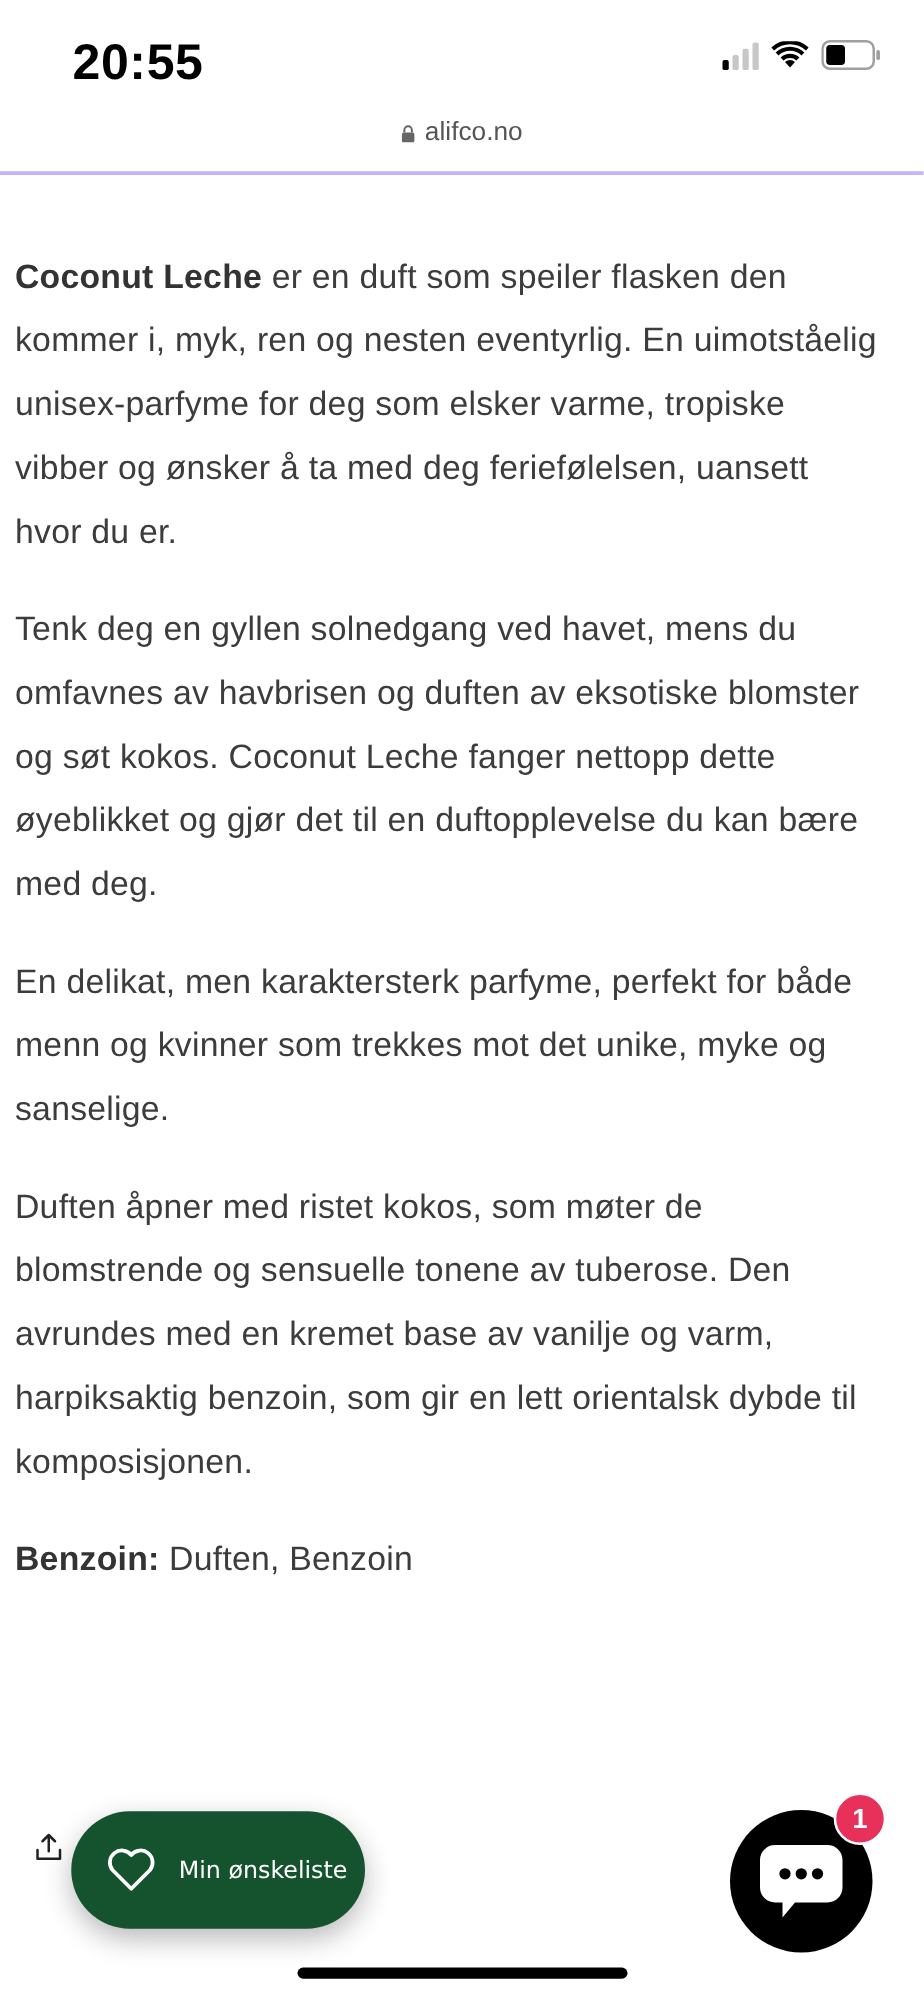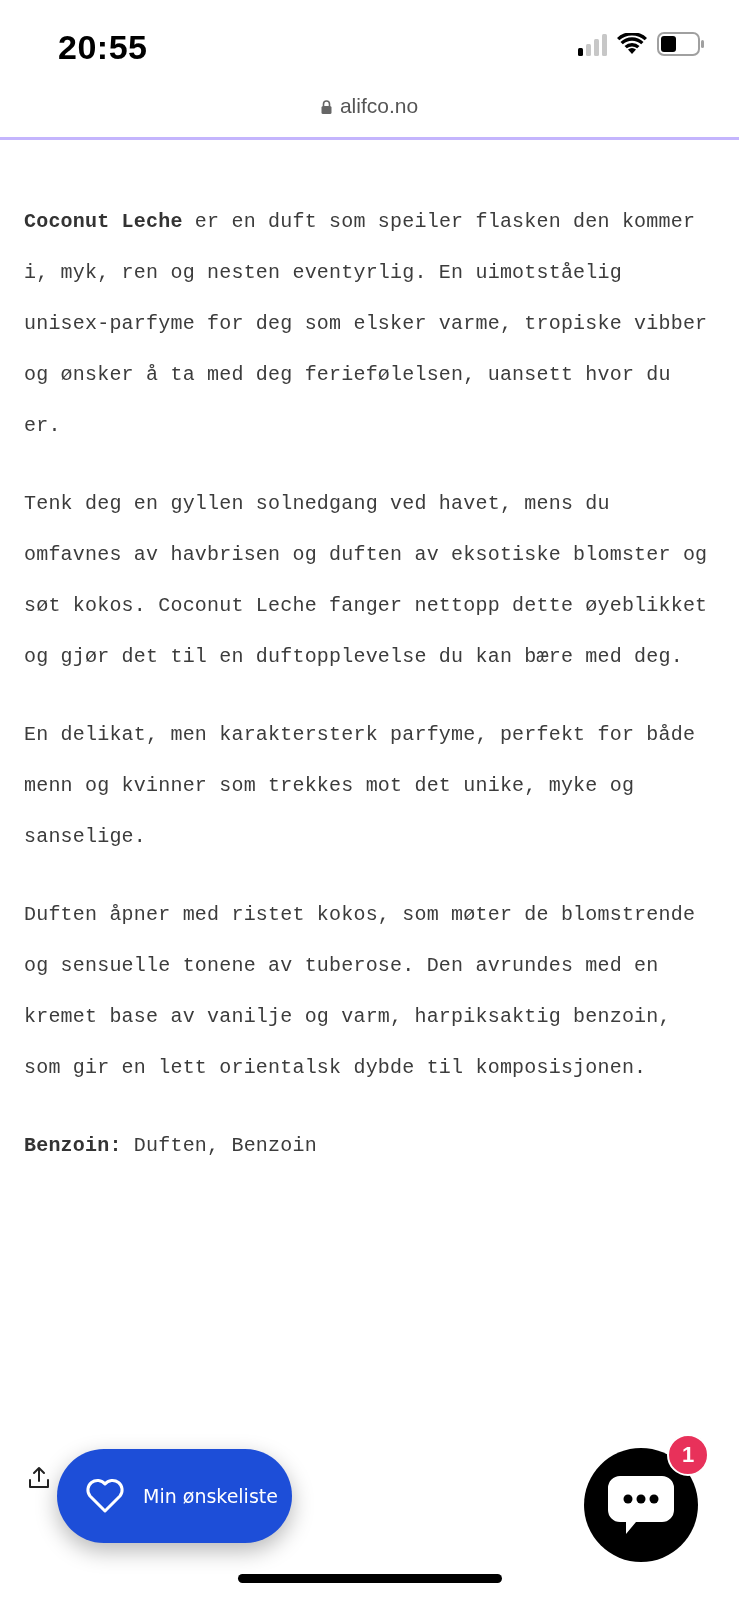--- a/index.html
+++ b/index.html
@@ -1,38 +1,38 @@
 <!DOCTYPE html>
 <html><head>
   <meta charset="utf-8">
   <style>
     * { box-sizing: border-box; margin: 0; padding: 0; }
     html, body { width: 739px; height: 1600px; background: #ffffff; overflow: hidden; }
     body { position: relative; font-family: "Liberation Sans", "DejaVu Sans", sans-serif; color: #3a3a3a; }
 
     .status-bar { position: absolute; top: 0; left: 0; width: 739px; height: 88px; }
-    .status-time { position: absolute; left: 58px; top: 28px; font-size: 34px; font-weight: bold; color: #000; letter-spacing: 0.5px; font-family: "Liberation Sans", sans-serif; }
+    .status-time { position: absolute; left: 58px; top: 28px; font-size: 40px; font-weight: bold; color: #000; letter-spacing: 0.5px; font-family: "Liberation Sans", sans-serif; }
     .status-icons { position: absolute; right: 34px; top: 32px; display: flex; align-items: center; gap: 10px; }
     .signal { display: flex; align-items: flex-end; gap: 3px; height: 24px; }
     .signal span { width: 5px; border-radius: 1.5px; background: #c7c7c7; }
     .signal span.on { background: #000; }
 
     .address-bar { position: absolute; top: 88px; left: 0; width: 739px; height: 52px; border-bottom: 3px solid #c4b5fd; display: flex; justify-content: center; align-items: flex-start; padding-top: 6px; background: #fff; z-index: 2; }
     .address-inner { display: flex; align-items: center; gap: 8px; font-size: 21px; color: #555; }
     .lock-icon { width: 11px; height: 14px; position: relative; top: 1px; }
 
-    .content { position: absolute; top: 140px; left: 24px; width: 690px; font-family: Liberation Mono, monospace; font-size: 20px; line-height: 51px; color: #3c3c3c; letter-spacing: 0.2px; }
+    .content { position: absolute; top: 140px; left: 12px; width: 690px; font-family: Liberation Sans, sans-serif; font-size: 27px; line-height: 51px; color: #3c3c3c; letter-spacing: 0.2px; }
     .clipped-line { position: absolute; top: 84px; left: 29px; height: 56px; overflow: hidden; font-family: "DejaVu Sans", sans-serif; font-size: 24px; line-height: 51px; color: #3c3c3c; }
     .para { margin-bottom: 27px; }
     .para b, .notes b { font-weight: bold; color: #333; }
     .notes { margin-top: 0; line-height: 51px; }
 
     .share-icon { position: absolute; left: 28px; top: 1466px; width: 22px; height: 24px; }
 
-    .wishlist-button { position: absolute; left: 57px; top: 1449px; width: 235px; height: 94px; border-radius: 47px; background: #1d4ed8; display: flex; align-items: center; padding-left: 28px; gap: 18px; box-shadow: 0 8px 22px rgba(0,0,0,0.28); cursor: pointer; }
+    .wishlist-button { position: absolute; left: 57px; top: 1449px; width: 235px; height: 94px; border-radius: 47px; background: #14532d; display: flex; align-items: center; padding-left: 28px; gap: 18px; box-shadow: 0 8px 22px rgba(0,0,0,0.28); cursor: pointer; }
     .wishlist-label { color: #fff; font-family: "DejaVu Sans", sans-serif; font-size: 19px; }
 
     .chat-button { position: absolute; left: 584px; top: 1448px; width: 114px; height: 114px; border-radius: 50%; background: #000; display: flex; align-items: center; justify-content: center; cursor: pointer; }
     .chat-badge { position: absolute; left: 667px; top: 1434px; width: 42px; height: 42px; border-radius: 50%; background: #e8315a; color: #fff; font-weight: bold; font-size: 22px; display: flex; align-items: center; justify-content: center; font-family: "Liberation Sans", sans-serif; border: 2px solid #fff; }
 
     .home-indicator { position: absolute; left: 238px; top: 1574px; width: 264px; height: 9px; border-radius: 5px; background: #000; }
   </style>
 </head>
 <body>
 

